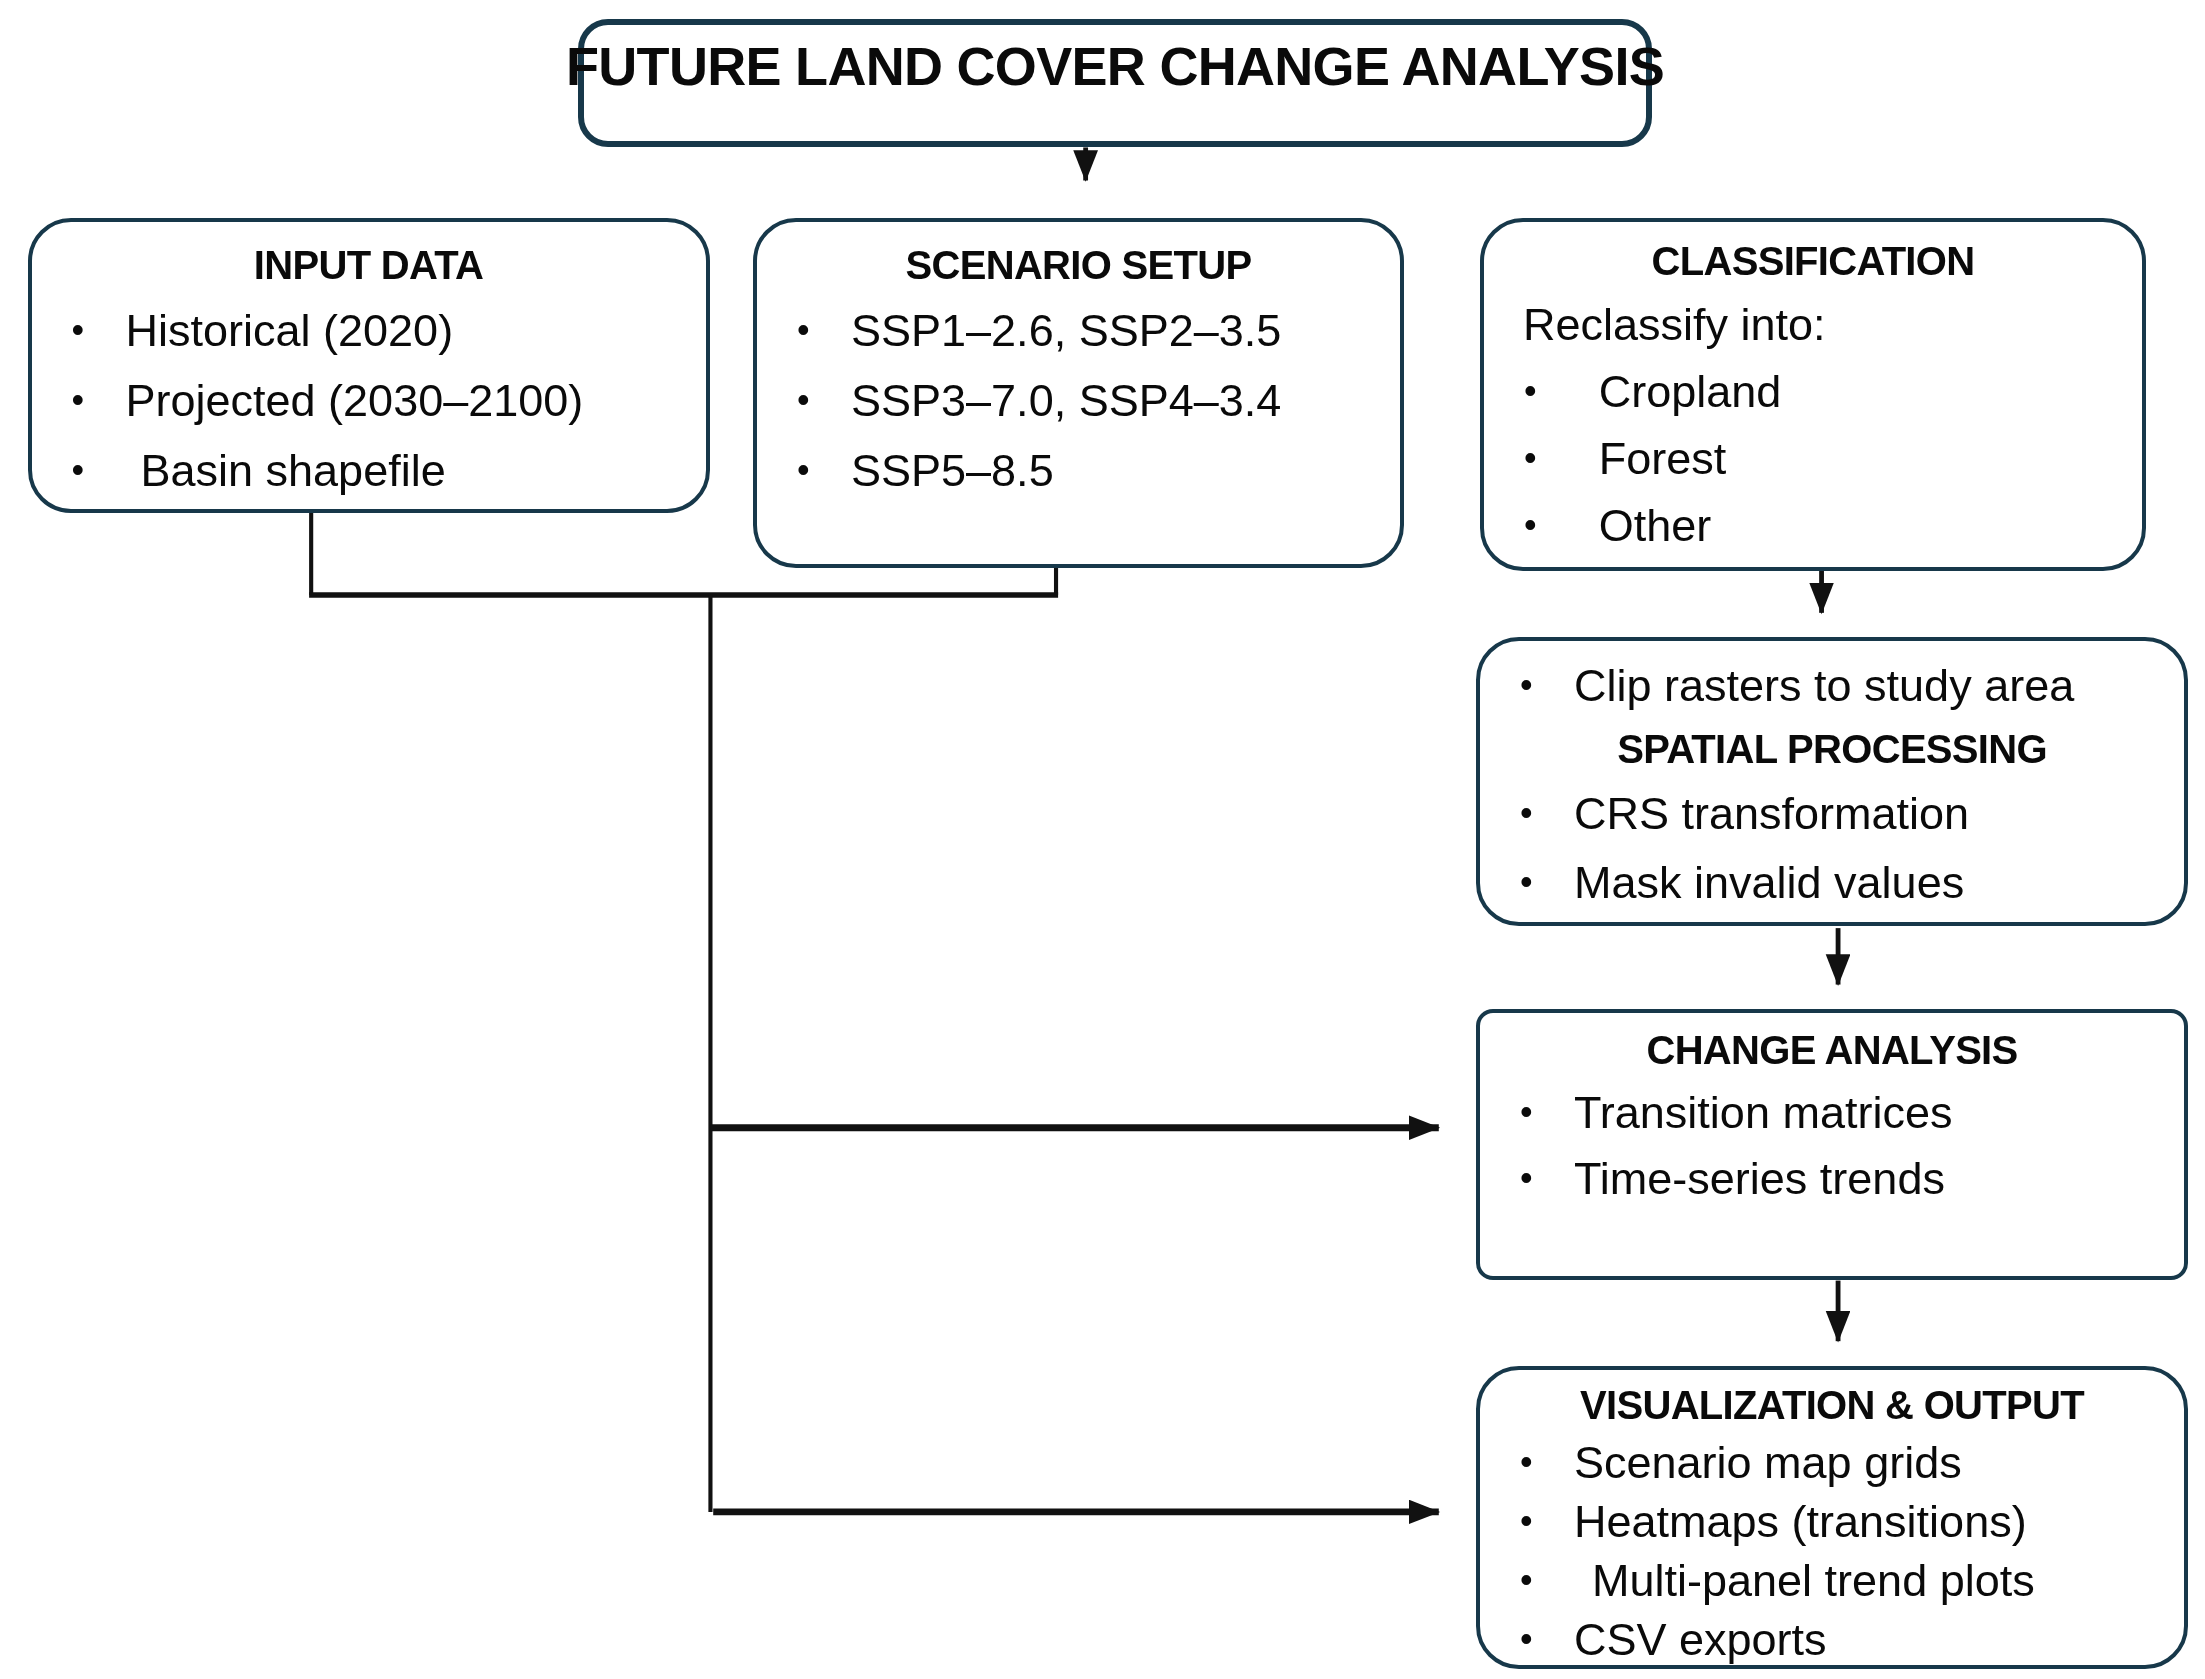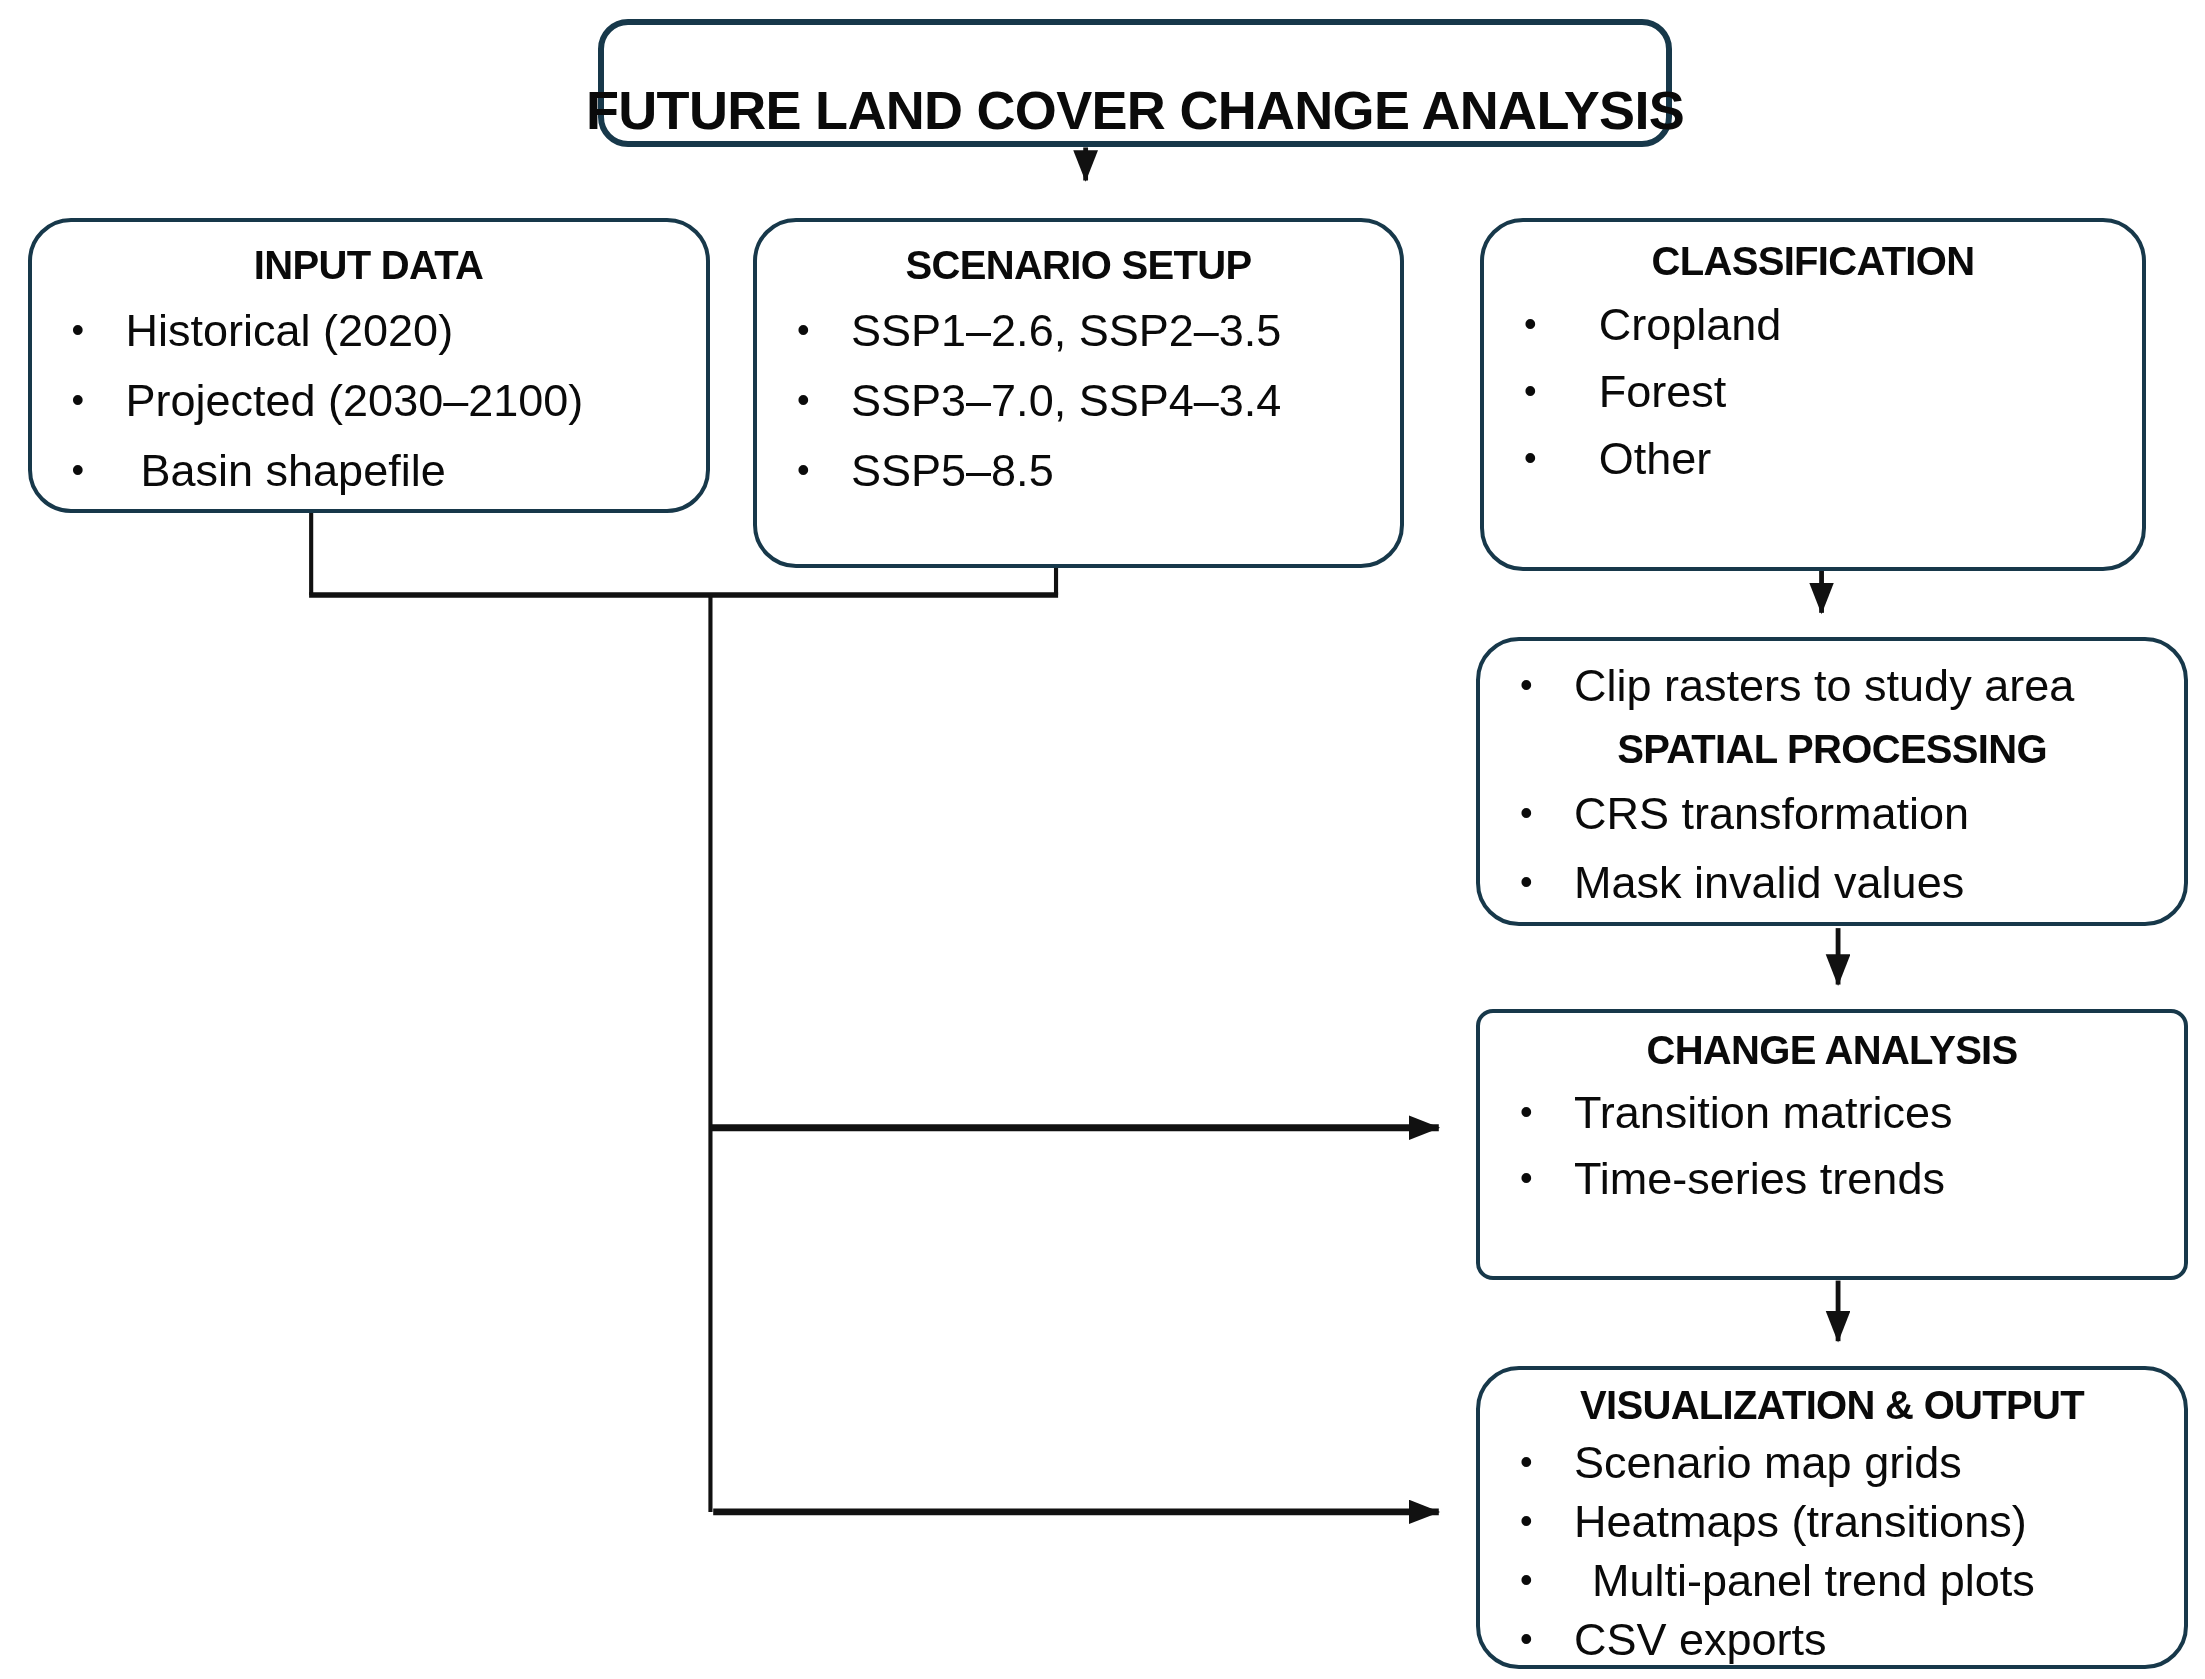--- a/index.html
+++ b/index.html
@@ -17,21 +17,21 @@
   .wire{stroke:var(--line);fill:none;}
   .arrowhead{fill:var(--line);}
 
   .node{
     position:absolute;box-sizing:border-box;background:#ffffff;
     border:4.8px solid var(--border);border-radius:43px;
     padding-top:var(--padtop,9.6px);
   }
   .node.title-node{
     border-radius:30px;border-width:6.2px;
-    display:flex;align-items:flex-end;justify-content:center;margin-left:20px;
+    display:flex;align-items:flex-start;justify-content:center;
   }
   .title-text{
     font-size:54px;font-weight:bold;letter-spacing:-0.7px;white-space:nowrap;
   }
   .row{
     display:flex;align-items:center;height:var(--rowh,69px);
     font-size:45px;line-height:1;white-space:nowrap;
   }
   .row.head{
     height:var(--headh,59px);justify-content:center;
@@ -109,20 +109,21 @@
       <span class="txt">SSP3–7.0, SSP4–3.4</span>
     </div>
     <div class="row">
       <span class="dot"></span>
       <span class="txt">SSP5–8.5</span>
     </div>
   </section>
 
   <section class="node" style="left:1480px;top:218px;width:666px;height:353px;--padtop:9.6px;--headh:59px;--rowh:67px;">
     <div class="row head">CLASSIFICATION</div>
+    <div class="row intro">Reclassify into:</div>
     <div class="row">
       <span class="dot"></span>
       <span class="txt" style="padding-left:20.7px;">Cropland</span>
     </div>
     <div class="row">
       <span class="dot"></span>
       <span class="txt" style="padding-left:20.7px;">Forest</span>
     </div>
     <div class="row">
       <span class="dot"></span>

